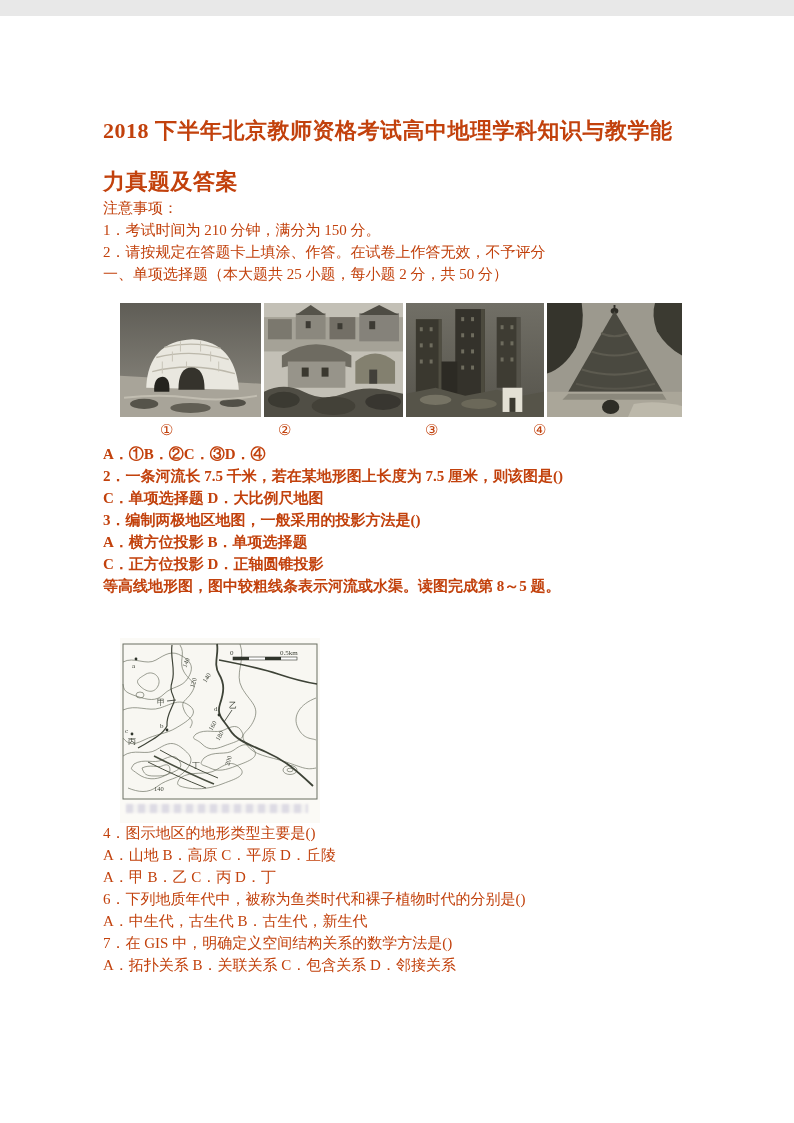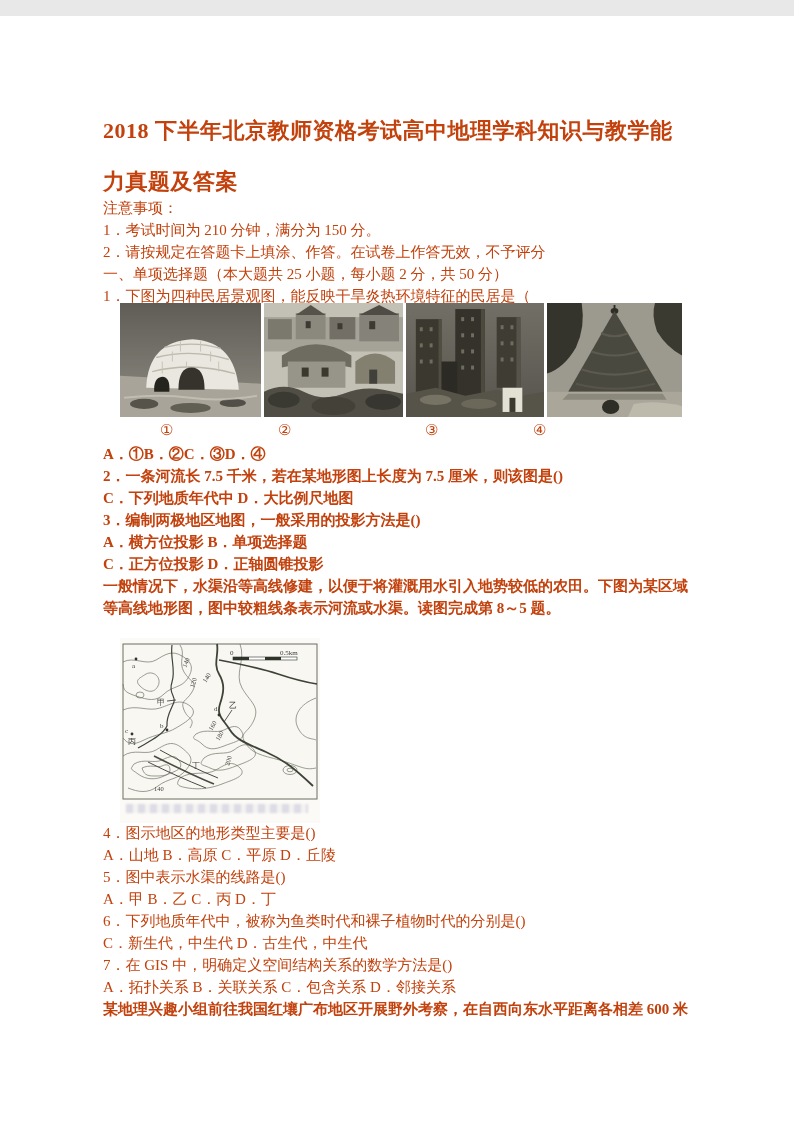--- a/index.html
+++ b/index.html
@@ -62,21 +62,20 @@
 <div class="page">
 
   <div class="title l1">2018 下半年北京教师资格考试高中地理学科知识与教学能</div>
   <div class="title l2">力真题及答案</div>
 
   <div class="block blockA">
     <div class="ln">注意事项：</div>
     <div class="ln">1．考试时间为 210 分钟，满分为 150 分。</div>
     <div class="ln">2．请按规定在答题卡上填涂、作答。在试卷上作答无效，不予评分</div>
     <div class="ln">一、单项选择题（本大题共 25 小题，每小题 2 分，共 50 分）</div>
-    <div class="ln">1．下图为四种民居景观图，能反映干旱炎热环境特征的民居是（</div>
   </div>
 
   <div class="strip">
     <div class="photo p1">
       <svg viewBox="0 0 140 113" preserveAspectRatio="none">
         <defs>
           <linearGradient id="sky1" x1="0" y1="0" x2="0" y2="1">
             <stop offset="0" stop-color="#5f5d56"></stop>
               <stop offset="1" stop-color="#8e8b82"></stop>
           </linearGradient>
@@ -189,25 +188,24 @@
   <div class="figlabels">
     <span class="fl1">①</span>
     <span class="fl2">②</span>
     <span class="fl3">③</span>
     <span class="fl4">④</span>
   </div>
 
   <div class="block blockB">
     <div class="ln">A．①B．②C．③D．④</div>
     <div class="ln">2．一条河流长 7.5 千米，若在某地形图上长度为 7.5 厘米，则该图是()</div>
-    <div class="ln">C．下列地质年代中 D．大比例尺地图</div>
+    <div class="ln">C．单项选择题 D．大比例尺地图</div>
     <div class="ln">3．编制两极地区地图，一般采用的投影方法是()</div>
     <div class="ln">A．横方位投影 B．单项选择题</div>
     <div class="ln">C．正方位投影 D．正轴圆锥投影</div>
-    <div class="ln">一般情况下，水渠沿等高线修建，以便于将灌溉用水引入地势较低的农田。下图为某区域</div>
     <div class="ln">等高线地形图，图中较粗线条表示河流或水渠。读图完成第 8～5 题。</div>
   </div>
 
   <div class="mapwrap">
     <svg viewBox="0 0 200 185">
       <rect x="3" y="6" width="194" height="155" fill="#f8f7f2" stroke="#6a6f61" stroke-width="1"></rect>
 
       <g fill="none" stroke="#707465" stroke-width="0.7">
         <path d="M3,24 C14,18 26,28 36,22 S52,12 62,18 S74,30 68,40 S52,48 44,56 S28,62 16,58 S4,52 3,46"></path>
         <path d="M26,36 C34,32 42,40 38,48 S26,54 20,48 S20,40 26,36"></path>
@@ -275,22 +273,20 @@
       <text x="109" y="70" font-size="8" class="mtext">乙</text>
       <text x="8" y="106" font-size="8" class="mtext">丙</text>
       <text x="72" y="130" font-size="8" class="mtext">丁</text>
     </svg>
     <div class="smudge"></div>
   </div>
 
   <div class="block blockC">
     <div class="ln">4．图示地区的地形类型主要是()</div>
     <div class="ln">A．山地 B．高原 C．平原 D．丘陵</div>
-    <div class="ln">5．图中表示水渠的线路是()</div>
     <div class="ln">A．甲 B．乙 C．丙 D．丁</div>
     <div class="ln">6．下列地质年代中，被称为鱼类时代和裸子植物时代的分别是()</div>
-    <div class="ln">C．新生代，中生代 D．古生代，中生代</div>
+    <div class="ln">A．中生代，古生代 B．古生代，新生代</div>
     <div class="ln">7．在 GIS 中，明确定义空间结构关系的数学方法是()</div>
     <div class="ln">A．拓扑关系 B．关联关系 C．包含关系 D．邻接关系</div>
-    <div class="ln bold">某地理兴趣小组前往我国红壤广布地区开展野外考察，在自西向东水平距离各相差 600 米</div>
   </div>
 
 </div>
 
 </body></html>

